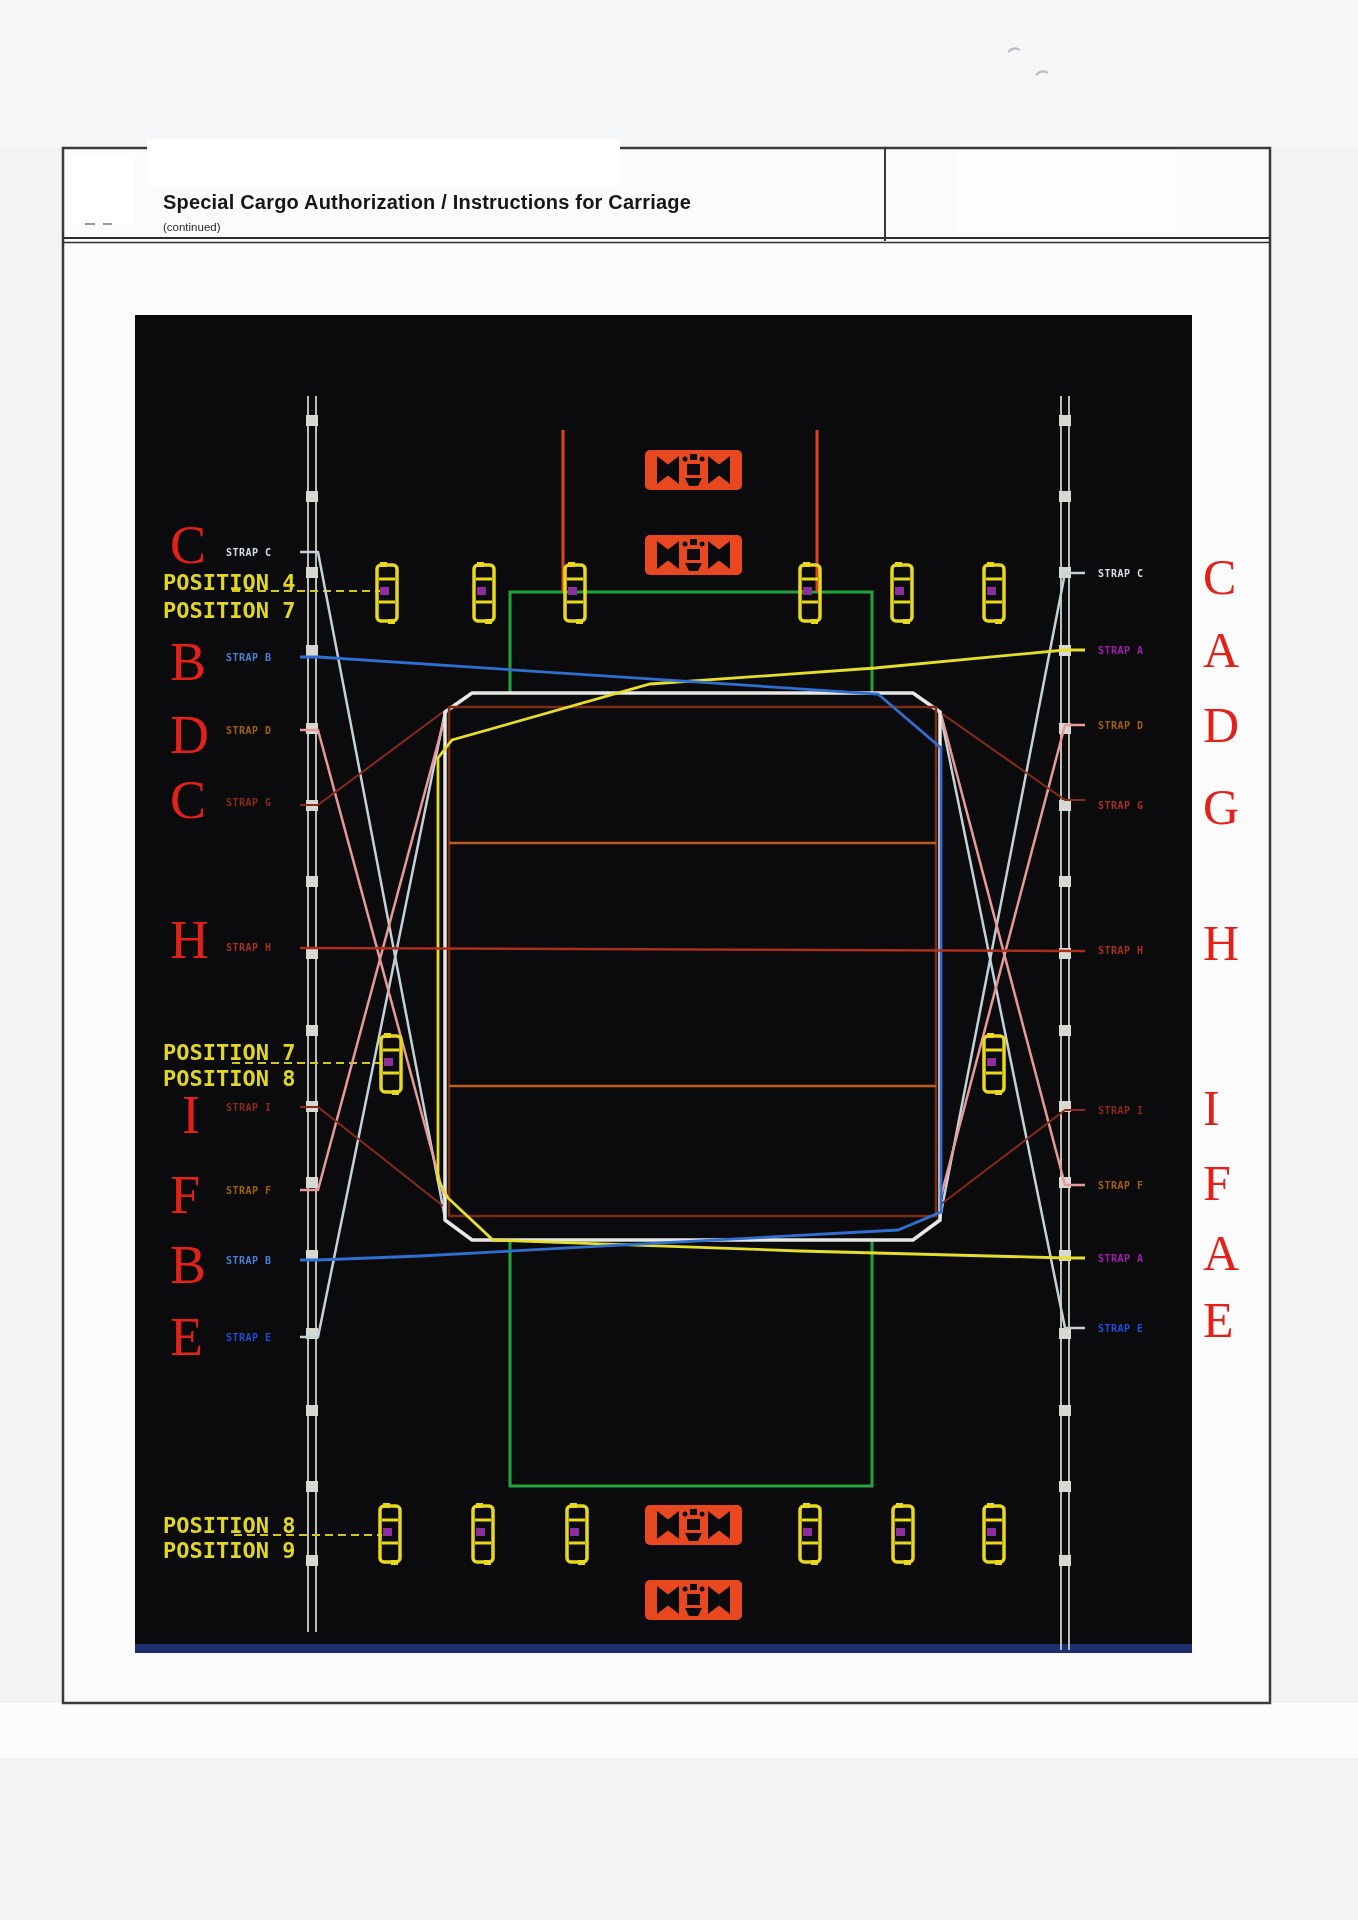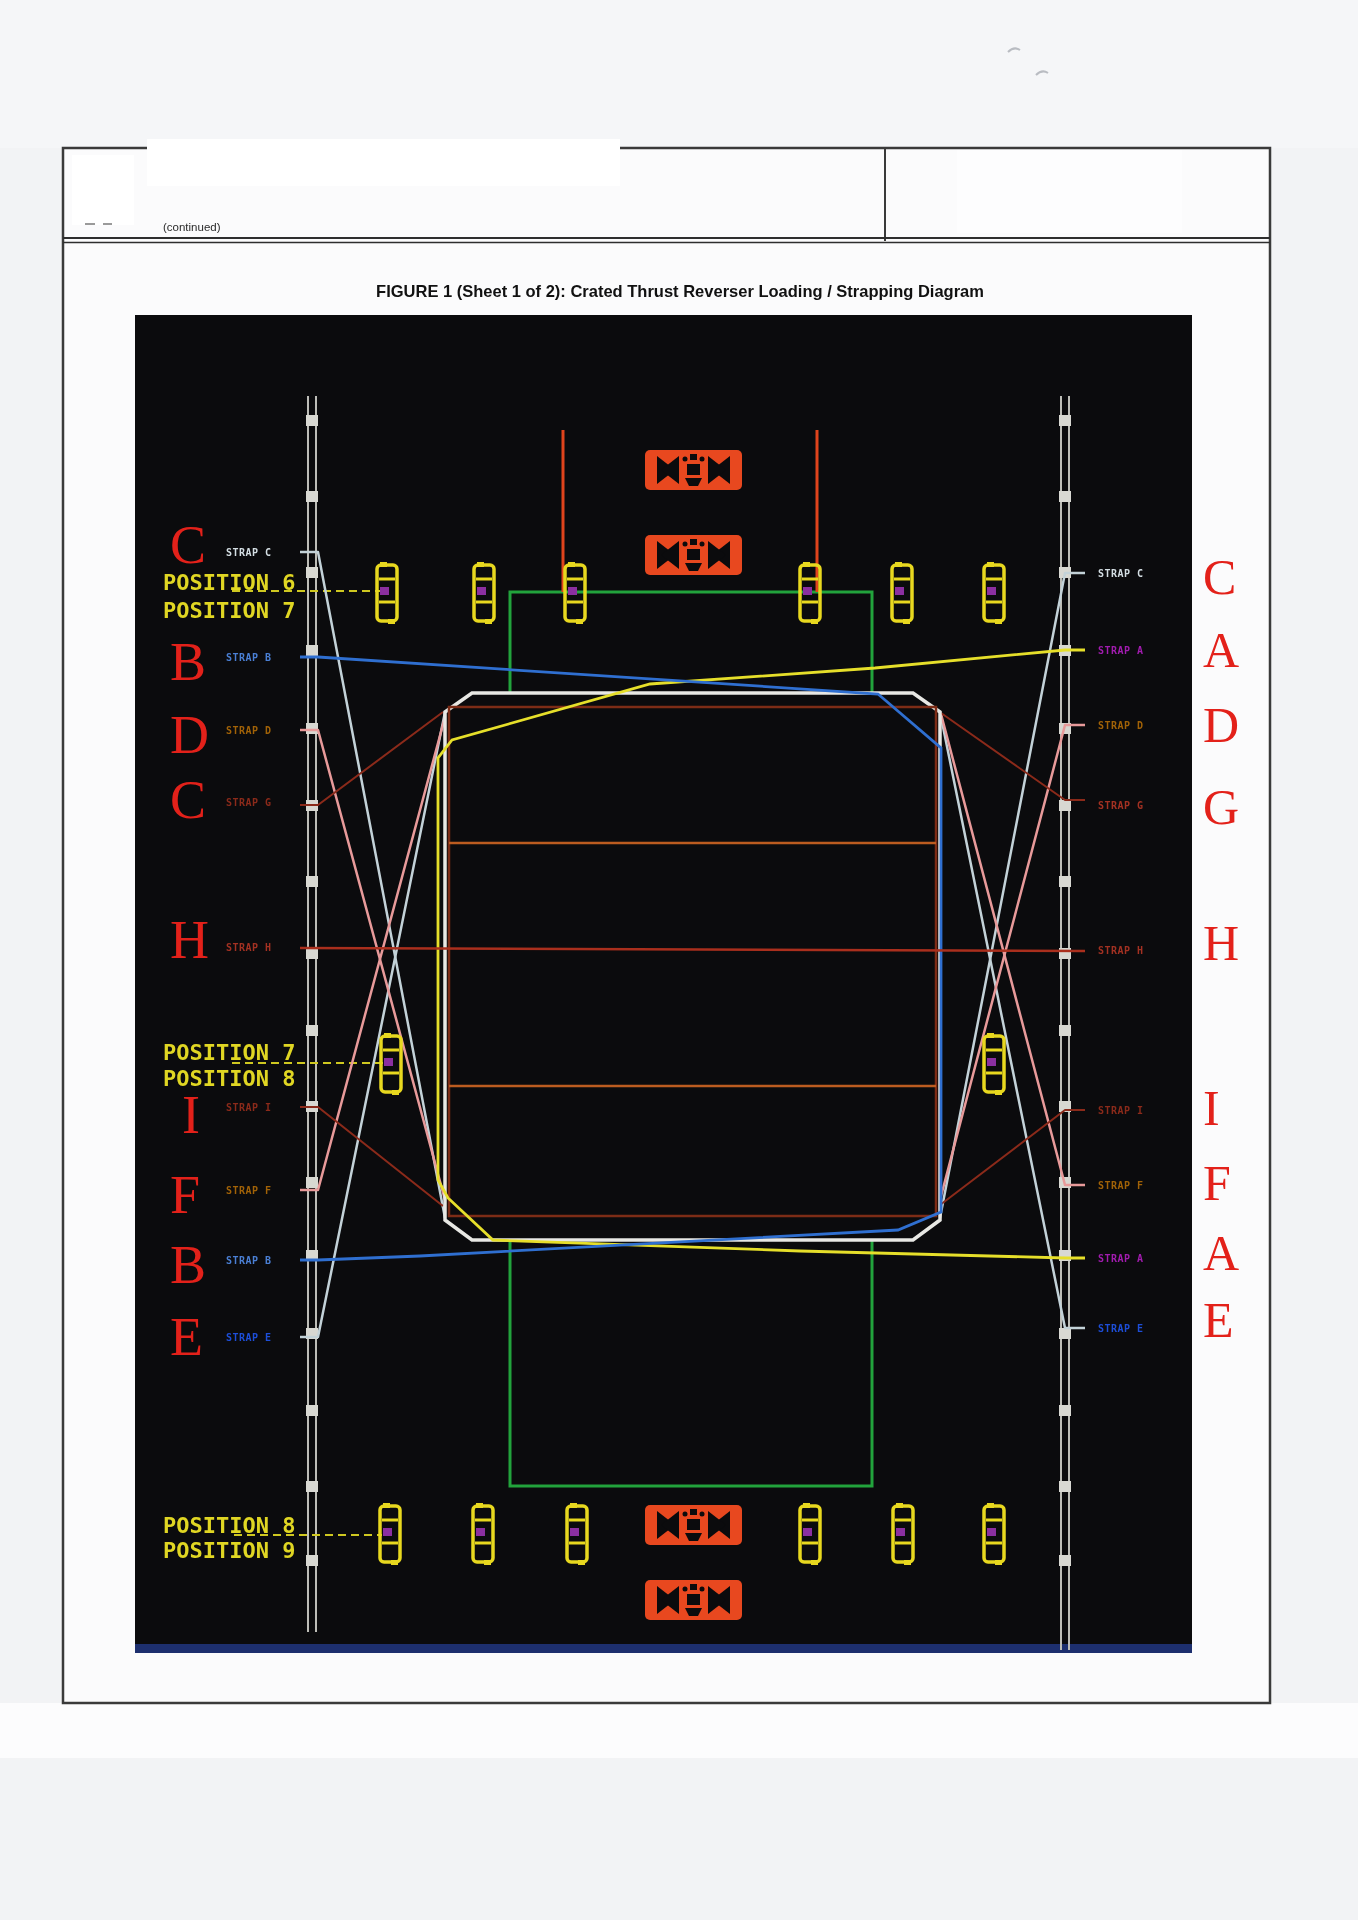--- a/index.html
+++ b/index.html
@@ -161,22 +161,22 @@
     <use href="#buckle" x="380" y="1033"></use>
     <use href="#buckle" x="983" y="1033"></use>
     <use href="#buckle" x="379" y="1503"></use>
     <use href="#buckle" x="472" y="1503"></use>
     <use href="#buckle" x="566" y="1503"></use>
     <use href="#buckle" x="799" y="1503"></use>
     <use href="#buckle" x="892" y="1503"></use>
     <use href="#buckle" x="983" y="1503"></use>
   </svg>
 
+  <div class="abs hdr-title" style="left:163px;top:202px;">Special Cargo Authorization / Instructions for Carriage</div>
   <div class="abs hdr-cont" style="left:163px;top:227px;">(continued)</div>
-  <div class="abs caption" style="left:140px;top:291px;width:1080px;">FIGURE 1 (Sheet 1 of 2): Crated Thrust Reverser Loading / Strapping Diagram</div>
 
 
   <div class="abs red-letter" style="left:170px;top:545px;">C</div>
   <div class="abs red-letter" style="left:170px;top:662px;">B</div>
   <div class="abs red-letter" style="left:170px;top:735px;">D</div>
   <div class="abs red-letter" style="left:170px;top:800px;">C</div>
   <div class="abs red-letter" style="left:170px;top:940px;">H</div>
   <div class="abs red-letter" style="left:182px;top:1115px;">I</div>
   <div class="abs red-letter" style="left:170px;top:1195px;">F</div>
   <div class="abs red-letter" style="left:170px;top:1265px;">B</div>
@@ -205,19 +205,19 @@
   <div class="abs red-letter r" style="left:1203px;top:577px;">C</div>
   <div class="abs red-letter r" style="left:1203px;top:650px;">A</div>
   <div class="abs red-letter r" style="left:1203px;top:725px;">D</div>
   <div class="abs red-letter r" style="left:1203px;top:807px;">G</div>
   <div class="abs red-letter r" style="left:1203px;top:943px;">H</div>
   <div class="abs red-letter r" style="left:1203px;top:1108px;">I</div>
   <div class="abs red-letter r" style="left:1203px;top:1183px;">F</div>
   <div class="abs red-letter r" style="left:1203px;top:1253px;">A</div>
   <div class="abs red-letter r" style="left:1203px;top:1320px;">E</div>
 
-  <div class="abs pos" style="left:163px;top:582px;">POSITION 6</div>
+  <div class="abs pos" style="left:163px;top:582px;">POSITION 4</div>
   <div class="abs pos" style="left:163px;top:610px;">POSITION 7</div>
   <div class="abs pos" style="left:163px;top:1052px;">POSITION 7</div>
   <div class="abs pos" style="left:163px;top:1078px;">POSITION 8</div>
   <div class="abs pos" style="left:163px;top:1525px;">POSITION 8</div>
   <div class="abs pos" style="left:163px;top:1550px;">POSITION 9</div>
 </div>
 
 </body></html>

